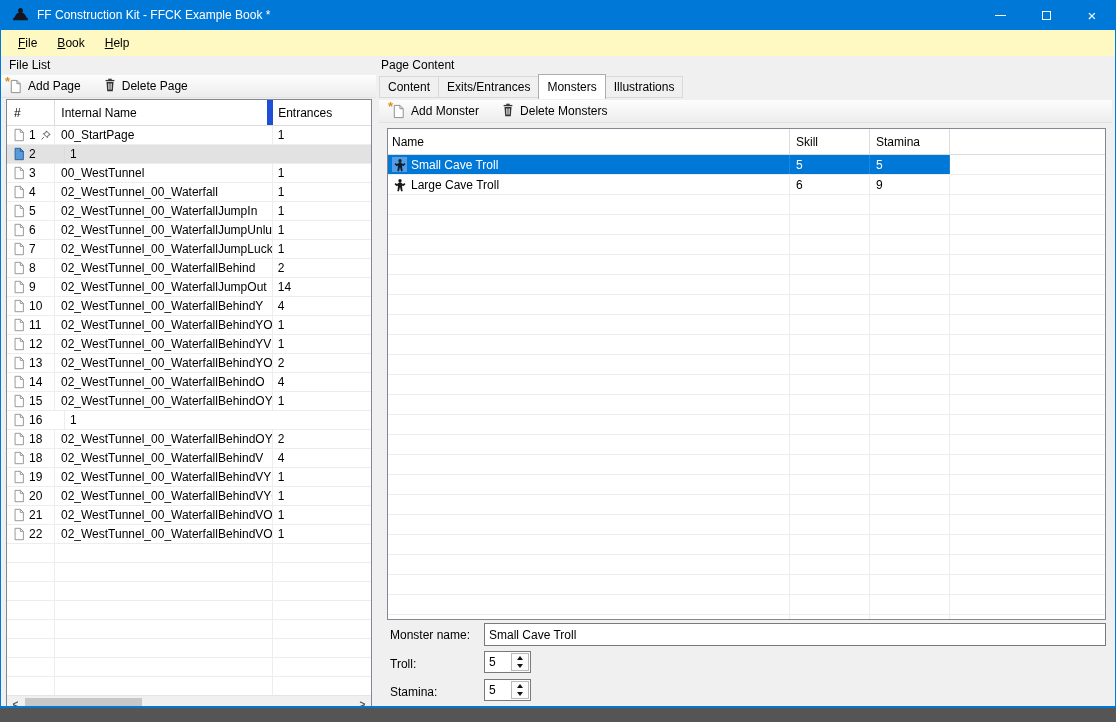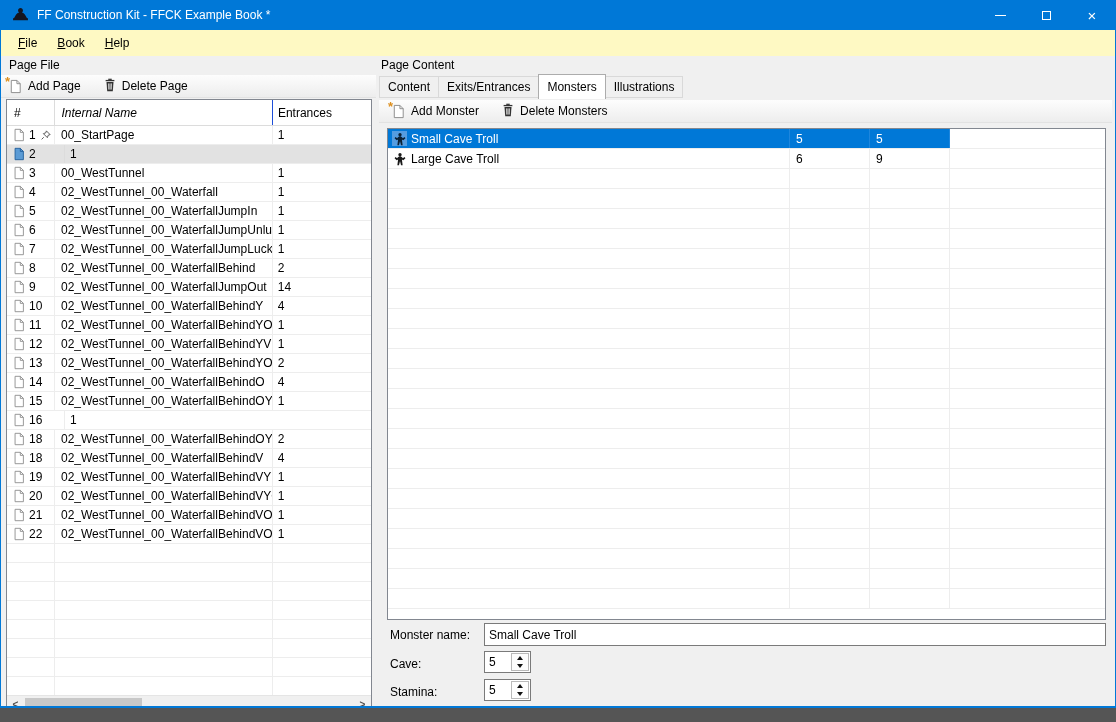--- a/index.html
+++ b/index.html
@@ -38,21 +38,21 @@
   .thead { display:flex; height:26px; border-bottom:1px solid #dcdcdc; background:#fff; }
   .th { display:flex; align-items:center; padding-left:6px; border-right:1px solid #dcdcdc; }
   .trow { display:flex; height:19px; border-bottom:1px solid #ededed; align-items:center; background:#fff; }
   .cell { height:100%; display:flex; align-items:center; overflow:hidden; white-space:nowrap; }
   
   #page-table { left:5px; top:99px; width:366px; height:614px; }
   .c-num  { width:58px;  padding-left:4px; border-right:1px solid #ededed; gap:3px; }
   .c-name { width:267px; padding-left:6px; border-right:1px solid #ededed; }
   .c-ent  { width:120px; padding-left:5px; }
   #page-table .th.c-num  { border-right:1px solid #dcdcdc; padding-left:7px; }
-  #page-table .th.c-name { border-right:1px solid #1d4ed8;font-style:italic; }
+  #page-table .th.c-name { border-right:6px solid #1d4ed8; }
   #page-table .th.c-ent  { border-right:none; }
   .trow.cur { background:#e2e2e2; }
   .trow.cur .cell { border-right-color:#dcdcdc; }
   .icw { width:15px; height:15px; display:inline-flex; align-items:center; justify-content:center; flex:none; }
   .pinw { width:13px; height:13px; display:inline-flex; margin-left:1px; }
   
   .hscroll { position:absolute; left:0; bottom:0; width:100%; height:17px; background:#f0f0f0; display:flex; border-top:1px solid #e5e5e5; }
   .arr { width:17px; height:16px; display:flex; align-items:center; justify-content:center; color:#505050; font-size:10px; font-weight:bold; }
   .track { flex:1; position:relative; }
   .thumb { position:absolute; left:1px; top:2px; width:117px; height:12px; background:#c8c8c8; }
@@ -105,21 +105,21 @@
         </div>
     </div>
   </div>
 
   <div class="menubar">
     <span class="menu-item">File</span>
     <span class="menu-item">Book</span>
     <span class="menu-item">Help</span>
   </div>
 
-  <div class="panel-label" style="left:8px">Page File</div>
+  <div class="panel-label" style="left:8px">File List</div>
 
   <div class="toolbar" style="left:0;top:75px;width:375px">
     <div class="tbtn">
       <span class="ic-add">
         <svg viewBox="0 0 16 16" width="15" height="15">
             <path d="M3.5 1.5h6l3.5 3.5v9.5h-9.5z" fill="#fff" stroke="#8a8a8a"></path>
             <path d="M9.5 1.5v3.5h3.5" fill="none" stroke="#8a8a8a"></path>
           </svg>
         <span class="star">*</span>
       </span>
@@ -516,20 +516,26 @@
             <line x1="6.4" y1="6.2" x2="6.6" y2="13.2" stroke="#fff" stroke-width="0.9"></line>
             <line x1="8" y1="6.2" x2="8" y2="13.2" stroke="#fff" stroke-width="0.9"></line>
             <line x1="9.6" y1="6.2" x2="9.4" y2="13.2" stroke="#fff" stroke-width="0.9"></line>
           </svg>
       </span>
       <span>Delete Monsters</span>
     </div>
   </div>
 
   <div id="monster-table" class="grid-table">
+    <div class="thead">
+      <div class="th m-name">Name</div>
+      <div class="th m-skill">Skill</div>
+      <div class="th m-stam">Stamina</div>
+      <div class="th m-rest"></div>
+    </div>
     <div id="monster-rows">
         <div class="trow mrow sel">
           <div class="cell m-name">
             <span class="icw">
               <svg viewBox="0 0 16 16" width="14" height="14">
                 <g fill="#0b2236">
                   <circle cx="8" cy="3" r="1.9"></circle>
                   <path d="M8 4.5C6.5 5 5.5 6 4.8 7.2L2.8 5.8 1.8 7l2.4 2.5 1.6-1L5 15h1.8L8 10.5 9.2 15H11l-.8-6.5 1.6 1L14.2 7l-1-1.2-2 1.4C10.5 6 9.5 5 8 4.5z"></path>
                 </g>
               </svg>
@@ -687,21 +693,21 @@
           <div class="cell m-skill"></div>
           <div class="cell m-stam"></div>
           <div class="cell m-rest"></div>
         </div>
       </div>
   </div>
 
   <div class="frm-label" style="top:628px">Monster name:</div>
   <input id="name-input" class="txt-input" value="Small Cave Troll" style="">
 
-  <div class="frm-label" style="top:657px">Cave:</div>
+  <div class="frm-label" style="top:657px">Troll:</div>
   <div class="spin" style="top:651px">
     <input value="5" style="">
     <div class="spin-btns">
       <div class="sb">
           <span class="tri-up"></span>
         </div>
       <div class="sb">
           <span class="tri-dn"></span>
         </div>
     </div>

